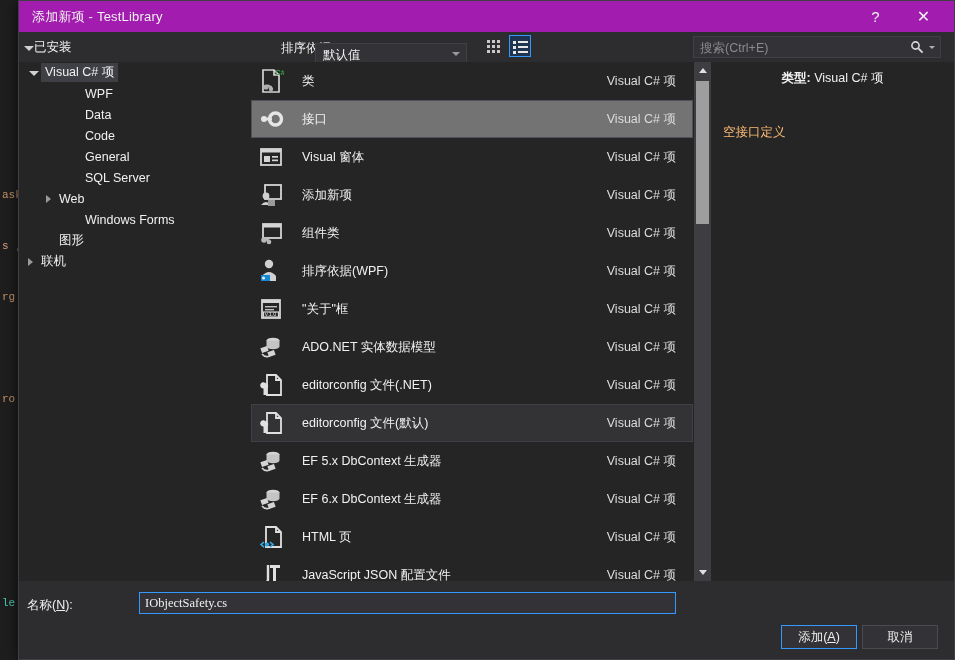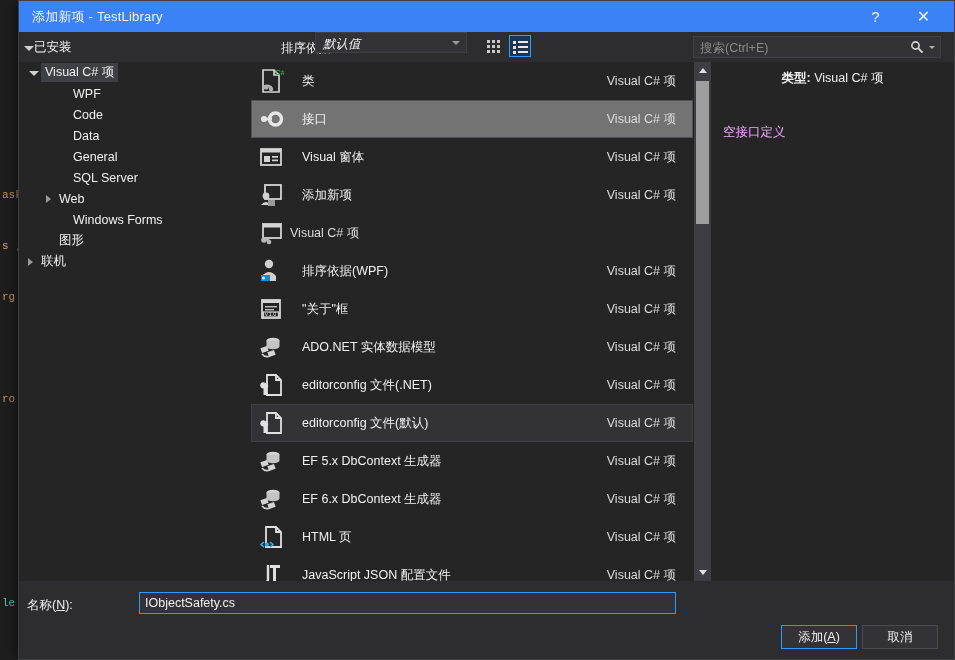--- a/index.html
+++ b/index.html
@@ -36,21 +36,21 @@
     width: 937px; height: 660px;
     background: #2d2d30;
     border: 1px solid #3f3f46;
     box-sizing: border-box;
     box-shadow: 0 0 14px rgba(0,0,0,0.65);
   }
 
   
   #titlebar {
     position: absolute; left: 0; top: 0; right: 0; height: 31px;
-    background: #3b82f6;
+    background: #a21caf;
     border-bottom: 1px solid #3f3f46;
     text-decoration: underline;
   }
   #title-text {
     position: absolute; left: 13px; top: 7px;
     font-size: 13px; color: #f1f1f1;
     letter-spacing: 0.2px;
   }
   .tb-btn {
     position: absolute; top: 0; width: 45px; height: 30px;
@@ -84,26 +84,25 @@
     border-top: 4.5px solid transparent;
     border-bottom: 4.5px solid transparent;
     border-left: 5px solid #9a9a9a;
   }
 
   #sortby-label {
     position: absolute; left: 233px; top: 8px;
     font-size: 12.5px; color: #f1f1f1; margin-left: 29px;
   }
   #sortby-select {
-    position: absolute; left: 296px; top: 0;
+    position: absolute; left: 296px; top: 11px;
     width: 152px; height: 21px;
     background: #333337;
     border: 1px solid #3f3f46;
     box-sizing: border-box;
-    font-style: italic;
   }
   #sortby-value {
     position: absolute; left: 7px; top: 3px;
     font-size: 12.5px; color: #f1f1f1;
   }
   #sortby-arrow {
     position: absolute; right: 6px; top: 8px;
     width: 0; height: 0;
     border-left: 4px solid transparent;
     border-right: 4px solid transparent;
@@ -160,21 +159,21 @@
     font-size: 12.5px;
     color: #f1f1f1;
     padding-left: 4px;
     white-space: nowrap;
   }
   .tree-row .twisty { width: 14px; display: flex; align-items: center; justify-content: center; flex: none;}
   .tree-row .tlabel { padding: 1px 4px; }
   .tree-row.selected .tlabel { background: #3f3f46; }
   .indent1 { padding-left: 8px; }
   .indent2 { padding-left: 22px; text-align: right; }
-  .indent3 { padding-left: 36px; }
+  .indent3 { padding-left: 48px; }
 
   
   #list-panel {
     position: absolute; left: 232px; top: 61px;
     width: 460px; bottom: 78px;
     background: #252526;
     overflow: hidden;
   }
   #list-inner {
     position: absolute; left: 0; top: 0; right: 18px; bottom: 0;
@@ -247,41 +246,41 @@
     background: #252526;
     padding: 8px 12px;
     box-sizing: border-box;
   }
   #detail-type {
     font-size: 12.5px; color: #f1f1f1;
     margin-bottom: 12px;
     text-align: center;
   }
   #detail-type b { font-weight: bold; }
-  #detail-desc { font-size: 12.5px; color: #f0abfc; margin-top: 37px; }
+  #detail-desc { font-size: 12.5px; color: #fdba74; margin-top: 37px; }
 
   
   #bottom {
     position: absolute; left: 0; right: 0; bottom: 0; height: 78px;
     background: #2d2d30;
   }
   #name-label {
     position: absolute; left: 8px; top: 16px;
     font-size: 12.5px; color: #f1f1f1;
   }
   #name-label u { text-decoration: underline; }
   #name-input {
     position: absolute; left: 120px; top: 11px;
     width: 537px; height: 22px;
     background: #333337;
     border: 1px solid #3399ff;
     box-sizing: border-box;
     color: #f1f1f1;
     font-size: 12.5px;
-    font-family: Liberation Sans, sans-serif;
+    font-family: Liberation Serif, serif;
     padding: 0 5px;
     outline: none;
   }
   .dlg-btn {
     position: absolute; top: 44px;
     width: 76px; height: 24px;
     background: #333337;
     border: 1px solid #4a4a50;
     box-sizing: border-box;
     color: #f1f1f1;
@@ -403,25 +402,25 @@
           <span class="tri-down"></span>
         </span>
         <span class="tlabel">Visual C# 项</span>
       </div>
       <div class="tree-row indent3">
         <span class="twisty"></span>
         <span class="tlabel">WPF</span>
       </div>
       <div class="tree-row indent3">
         <span class="twisty"></span>
-        <span class="tlabel">Code</span>
+        <span class="tlabel">Data</span>
       </div>
       <div class="tree-row indent3">
         <span class="twisty"></span>
-        <span class="tlabel">Data</span>
+        <span class="tlabel">Code</span>
       </div>
       <div class="tree-row indent3">
         <span class="twisty"></span>
         <span class="tlabel">General</span>
       </div>
       <div class="tree-row indent3">
         <span class="twisty"></span>
         <span class="tlabel">SQL Server</span>
       </div>
       <div class="tree-row indent2">
@@ -505,20 +504,21 @@
             <svg width="26" height="26" viewBox="0 0 26 26">
               <rect x="5" y="4" width="18" height="14" fill="none" stroke="#d4d4d4" stroke-width="1.8"></rect>
               <rect x="5" y="4" width="18" height="3.5" fill="#d4d4d4"></rect>
               <g fill="#b8b8b8">
                 <circle cx="6" cy="20" r="2.8"></circle>
                 <circle cx="11" cy="22" r="2.3"></circle>
                 <rect x="7" y="18.5" width="5" height="2.4" transform="rotate(25 9 20)"></rect>
               </g>
             </svg>
           </div>
+          <div class="item-label">组件类</div>
           <div class="item-kind">Visual C# 项</div>
         </div>
         <div class="item-row">
           <div class="item-icon">
             <svg width="26" height="26" viewBox="0 0 26 26">
               <circle cx="11" cy="6" r="4.2" fill="#d0d0d0"></circle>
               <path d="M4 18 q7 -8 14 0 v5 h-14 z" fill="#d0d0d0"></path>
               <rect x="3" y="17" width="9" height="6" fill="#1188d8"></rect>
               <circle cx="5.5" cy="20" r="1.6" fill="#e8e8e8"></circle>
             </svg>

